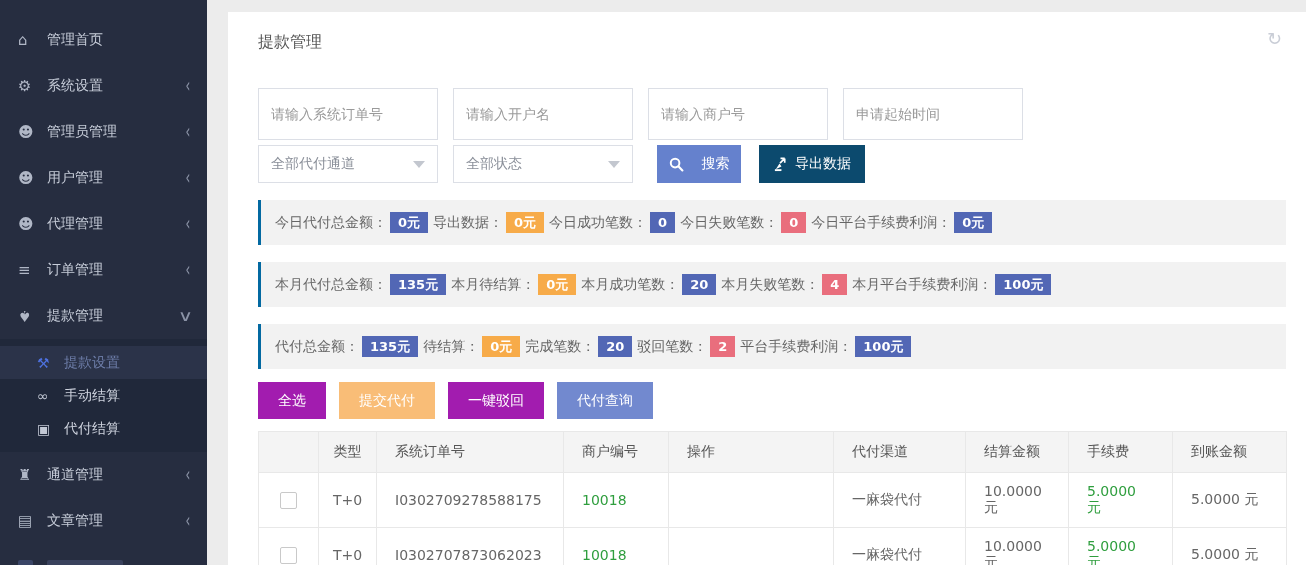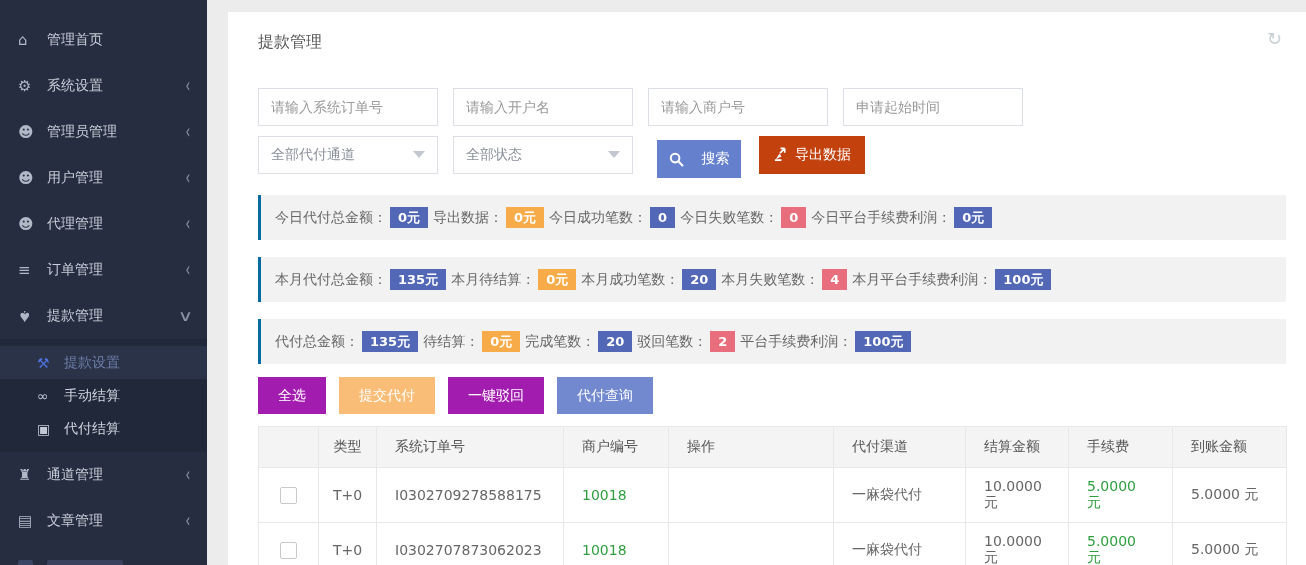--- a/index.html
+++ b/index.html
@@ -53,41 +53,41 @@
   }
   .page-title { font-size:16px; color:#555; font-weight:normal; }
   .refresh-btn {
     position:absolute; top:16px; right:24px; color:#c9cdd6; font-size:18px; cursor:pointer;
   }
 
   
   .filter-row { display:flex; align-items:center; margin-top:35px; }
   .filter-row.second { margin-top:5px; }
   .txt-input {
-    width:180px; height:38px; border:1px solid #dcdfe6; background:#fff;
+    width:180px; height:52px; border:1px solid #dcdfe6; background:#fff;
     padding:0 12px; font-size:14px; color:#666; margin-right:15px; outline:none;
     font-family:"DejaVu Sans","Liberation Sans",sans-serif;
   }
   .txt-input::placeholder { color:#9a9a9a; opacity:1; }
   .select-box {
     width:180px; height:38px; border:1px solid #dcdfe6; background:#fff;
     padding:0 12px; margin-right:15px; display:flex; align-items:center;
     color:#8a8f99; cursor:pointer;
   }
   .select-box .caret {
     margin-left:auto; width:0; height:0;
     border-left:6px solid transparent; border-right:6px solid transparent;
     border-top:7px solid #c3c7cf;
   }
   .btn {
     height:38px; display:inline-flex; align-items:center; justify-content:center;
     color:#fff; font-size:14px; cursor:pointer; border:none;
   }
-  .btn-search { background:#6581cd; width:84px; margin-left:9px; gap:18px;margin-top:9px; }
-  .btn-export { background:#c2410c; width:106px; margin-left:18px; gap:7px; }
+  .btn-search { background:#6581cd; width:84px; margin-left:9px; gap:18px; }
+  .btn-export { background:#0c4a6e; width:106px; margin-left:18px; gap:7px; }
 
   
   .statbar {
     margin-top:17px; background:#f2f2f2; border-left:3px solid #0369a1;
     padding:12px 14px; color:#666; display:flex; align-items:flex-end; white-space:nowrap;
   }
   .statbar:first-of-type { margin-top:9px; }
   .seg { display:flex; align-items:center; margin-right:5px; }
   .badge {
     color:#fff; font-weight:bold; font-size:13px; line-height:17px;

